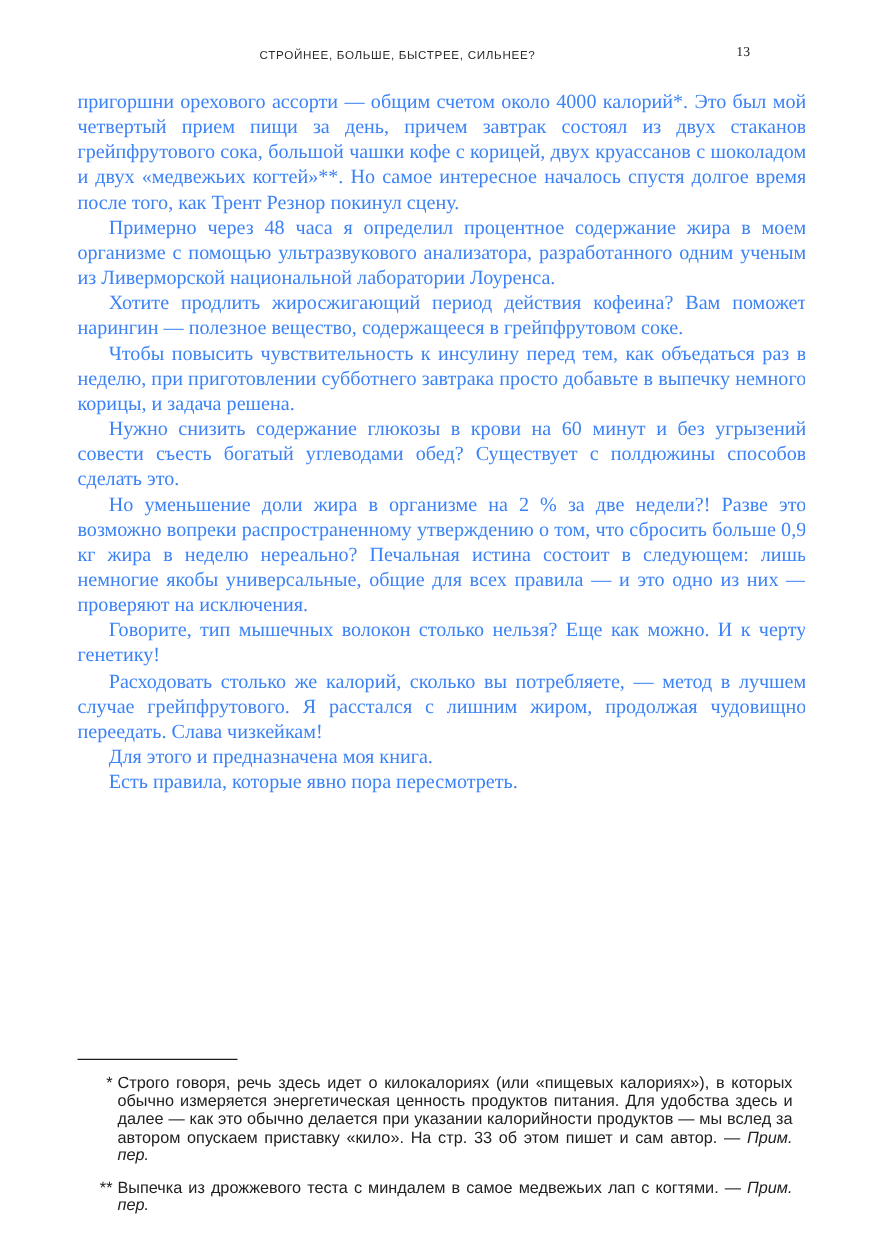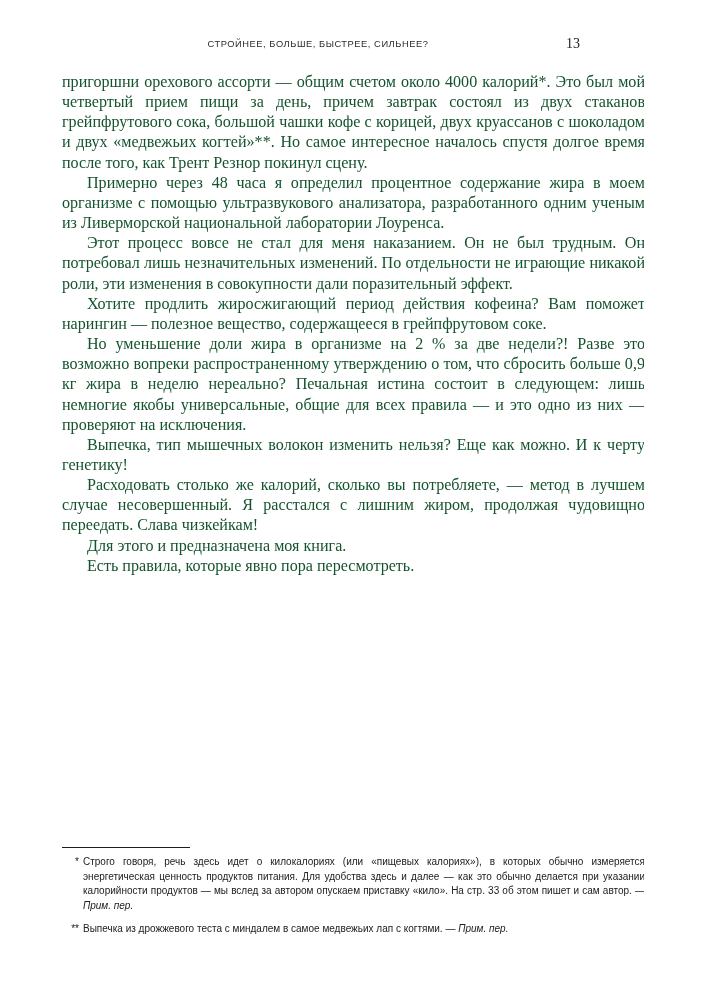--- a/index.html
+++ b/index.html
@@ -32,41 +32,41 @@
     font-family: "Liberation Sans", "DejaVu Sans", sans-serif;
     font-size: 9.3px;
     letter-spacing: 0.55px;
     color: #2b2b2b;
     white-space: nowrap;
     transform: translateX(-6px);
   }
   .folio {
     position: absolute;
     top: 36px;
-    right: 64px;
+    right: 44px;
     font-family: "Liberation Serif", "DejaVu Serif", serif;
-    font-size: 14px;
+    font-size: 11px;
     color: #1b1b1b;
   }
 
   
   .body-block {
     position: absolute;
     top: 72px;
     left: 62px;
     width: 583px;
   }
   .para {
     margin: 0;
     font-size: 16.1px;
     line-height: 20.15px;
     text-align: justify;
     text-indent: 25px;
     hyphens: manual;
-    color: #14532d;
+    color: #3b82f6;
     -webkit-font-smoothing: antialiased;
   }
   .para.first {
     text-indent: 0;
   }
 
   
   .footnote-zone {
     position: absolute;
     left: 62px;
@@ -74,25 +74,25 @@
     width: 583px;
   }
   .footnote-rule {
     width: 128px;
     height: 1.4px;
     background: #1d1d1d;
     margin: 0 0 7px 0;
   }
   .footnote {
     font-family: "Liberation Sans", "DejaVu Sans", sans-serif;
-    font-size: 10px;
+    font-size: 13px;
     line-height: 14.45px;
     color: #212121;
     text-align: justify;
-    margin: 0;
+    margin: 11px;
     padding-left: 21px;
     text-indent: -21px;
   }
   .footnote + .footnote {
     margin-top: 9px;
   }
   .footnote .marker {
     display: inline-block;
     width: 21px;
     text-indent: 0;
@@ -114,25 +114,26 @@
 
   <div class="running-head">
     <span class="running-head-title">СТРОЙНЕЕ, БОЛЬШЕ, БЫСТРЕЕ, СИЛЬНЕЕ?</span>
   </div>
 
   <div class="folio">13</div>
 
   <div class="body-block">
     <p class="para first">пригоршни орехового ассорти — общим счетом около 4000 калорий*. Это был мой четвертый прием пищи за день, причем завтрак состоял из двух стаканов грейпфрутового сока, большой чашки кофе с корицей, двух круассанов с шоколадом и двух «медвежьих когтей»**. Но самое интересное началось спустя долгое время после того, как Трент Резнор покинул сцену.</p>
     <p class="para">Примерно через 48 часа я определил процентное содержание жира в моем организме с помощью ультразвукового анализатора, разработанного одним ученым из Ливерморской национальной лаборатории Лоуренса.</p>
-    <p class="para">Этот процесс вовсе не стал для меня наказанием. Он не был трудным. Он потребовал лишь незначительных изменений. По отдельности не играющие никакой роли, эти изменения в совокупности дали поразительный эффект.</p>
     <p class="para">Хотите продлить жиросжигающий период действия кофеина? Вам поможет нарингин — полезное вещество, содержащееся в грейпфрутовом соке.</p>
+    <p class="para">Чтобы повысить чувствительность к инсулину перед тем, как объедаться раз в неделю, при приготовлении субботнего завтрака просто добавьте в выпечку немного корицы, и задача решена.</p>
+    <p class="para">Нужно снизить содержание глюкозы в крови на 60 минут и без угрызений совести съесть богатый углеводами обед? Существует с полдюжины способов сделать это.</p>
     <p class="para">Но уменьшение доли жира в организме на 2 % за две недели?! Разве это возможно вопреки распространенному утверждению о том, что сбросить больше 0,9 кг жира в неделю нереально? Печальная истина состоит в следующем: лишь немногие якобы универсальные, общие для всех правила — и это одно из них — проверяют на исключения.</p>
-    <p class="para">Выпечка, тип мышечных волокон изменить нельзя? Еще как можно. И к черту генетику!</p>
-    <p class="para">Расходовать столько же калорий, сколько вы потребляете, — метод в лучшем случае несовершенный. Я расстался с лишним жиром, продолжая чудовищно переедать. Слава чизкейкам!</p>
+    <p class="para">Говорите, тип мышечных волокон столько нельзя? Еще как можно. И к черту генетику!</p>
+    <p class="para">Расходовать столько же калорий, сколько вы потребляете, — метод в лучшем случае грейпфрутового. Я расстался с лишним жиром, продолжая чудовищно переедать. Слава чизкейкам!</p>
     <p class="para">Для этого и предназначена моя книга.</p>
     <p class="para">Есть правила, которые явно пора пересмотреть.</p>
   </div>
 
   <div class="footnote-zone">
     <div class="footnote-rule"></div>
 
     <p class="footnote">
       <span class="marker">*</span><span class="footnote-body">Строго говоря, речь здесь идет о килокалориях (или «пищевых калориях»), в которых обычно измеряется энергетическая ценность продуктов питания. Для удобства здесь и далее — как это обычно делается при указании калорийности продуктов — мы вслед за автором опускаем приставку «кило». На стр. 33 об этом пишет и сам автор. — </span><span class="attrib">Прим. пер.</span>
     </p>

